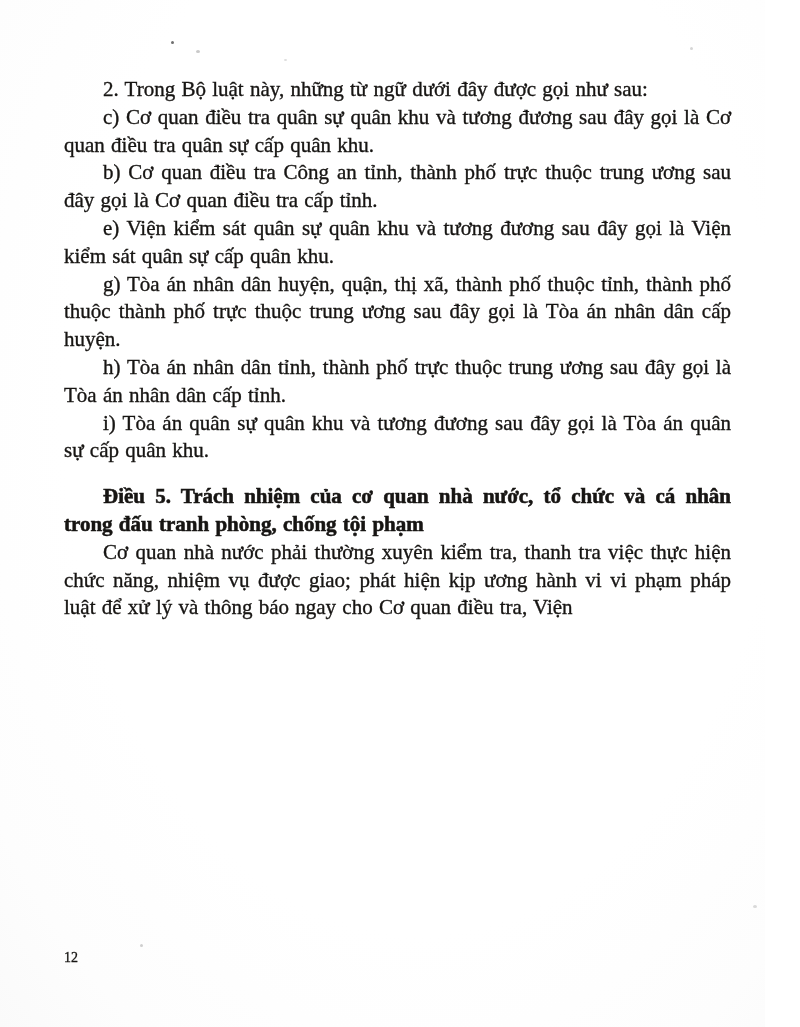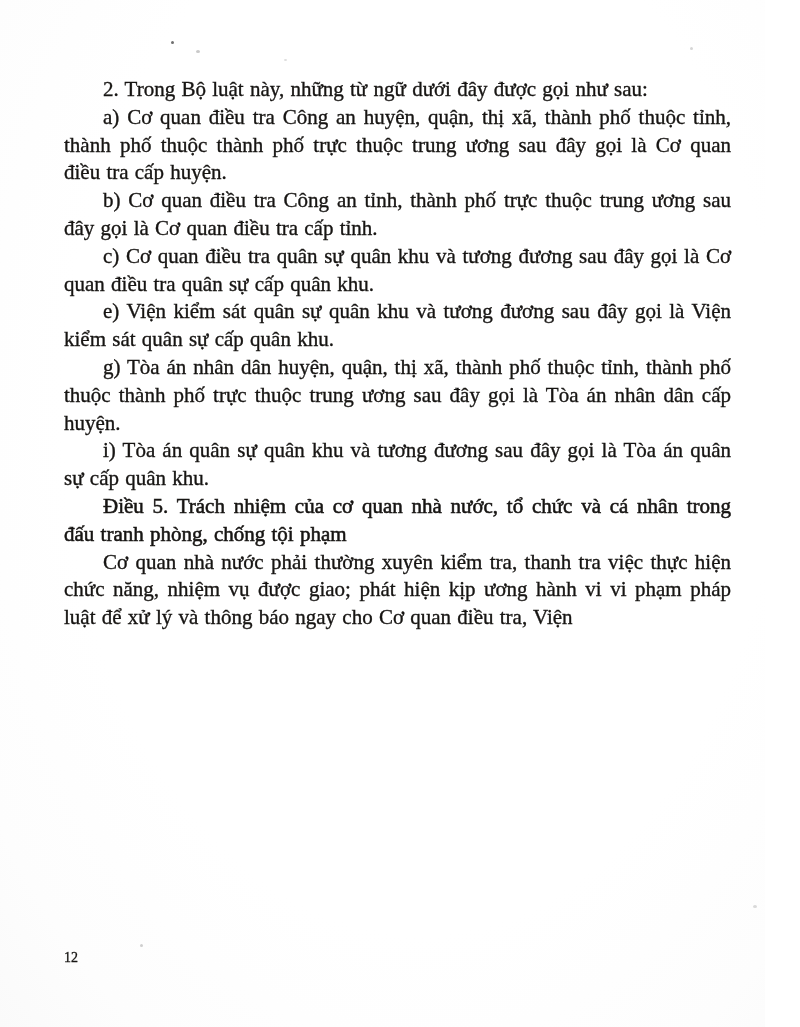--- a/index.html
+++ b/index.html
@@ -25,22 +25,22 @@
   .para {
     margin: 0;
     font-size: 21px;
     line-height: 27.8px;
     text-align: justify;
     text-indent: 39px;
     word-spacing: 1px;
     -webkit-text-stroke: 0.35px #171513;
   }
   .para.heading {
-    font-weight: normal;
-    margin-top: 0;
+    font-weight: bold;
+    margin-top: 18px;
     -webkit-text-stroke: 0.55px #171513;
   }
   .page-number {
     position: absolute;
     left: 64px;
     top: 950px;
     font-size: 14px;
     -webkit-text-stroke: 0.3px #171513;
   }
   
@@ -55,25 +55,25 @@
   .speck.s4 { left: 690px; top: 47px;  width: 3px; height: 3px; background: #d6d6d6; }
   .speck.s5 { left: 753px; top: 905px; width: 4px; height: 3px; background: #d9d9d9; }
   .speck.s6 { left: 140px; top: 944px; width: 3px; height: 3px; background: #cfcfcf; }
 </style>
 </head>
 <body>
 
 <div class="scan-page">
   <div class="text-block" id="paragraph-container">
       <p class="para">2. Trong Bộ luật này, những từ ngữ dưới đây được gọi như sau:</p>
-      <p class="para">a) Cơ quan điều tra Công an huyện, quận, thị xã, thành phố thuộc tỉnh, thành phố thuộc thành phố trực thuộc trung ương sau đây gọi là Cơ quan điều tra cấp huyện.</p>
+      <p class="para">c) Cơ quan điều tra quân sự quân khu và tương đương sau đây gọi là Cơ quan điều tra quân sự cấp quân khu.</p>
       <p class="para">b) Cơ quan điều tra Công an tỉnh, thành phố trực thuộc trung ương sau đây gọi là Cơ quan điều tra cấp tỉnh.</p>
-      <p class="para">c) Cơ quan điều tra quân sự quân khu và tương đương sau đây gọi là Cơ quan điều tra quân sự cấp quân khu.</p>
       <p class="para">e) Viện kiểm sát quân sự quân khu và tương đương sau đây gọi là Viện kiểm sát quân sự cấp quân khu.</p>
       <p class="para">g) Tòa án nhân dân huyện, quận, thị xã, thành phố thuộc tỉnh, thành phố thuộc thành phố trực thuộc trung ương sau đây gọi là Tòa án nhân dân cấp huyện.</p>
+      <p class="para">h) Tòa án nhân dân tỉnh, thành phố trực thuộc trung ương sau đây gọi là Tòa án nhân dân cấp tỉnh.</p>
       <p class="para">i) Tòa án quân sự quân khu và tương đương sau đây gọi là Tòa án quân sự cấp quân khu.</p>
       <p class="para heading">Điều 5. Trách nhiệm của cơ quan nhà nước, tổ chức và cá nhân trong đấu tranh phòng, chống tội phạm</p>
       <p class="para">Cơ quan nhà nước phải thường xuyên kiểm tra, thanh tra việc thực hiện chức năng, nhiệm vụ được giao; phát hiện kịp ương hành vi vi phạm pháp luật để xử lý và thông báo ngay cho Cơ quan điều tra, Viện</p>
     </div>
 
   <div class="page-number">12</div>
 
   <div class="speck s1"></div>
   <div class="speck s2"></div>
   <div class="speck s3"></div>

